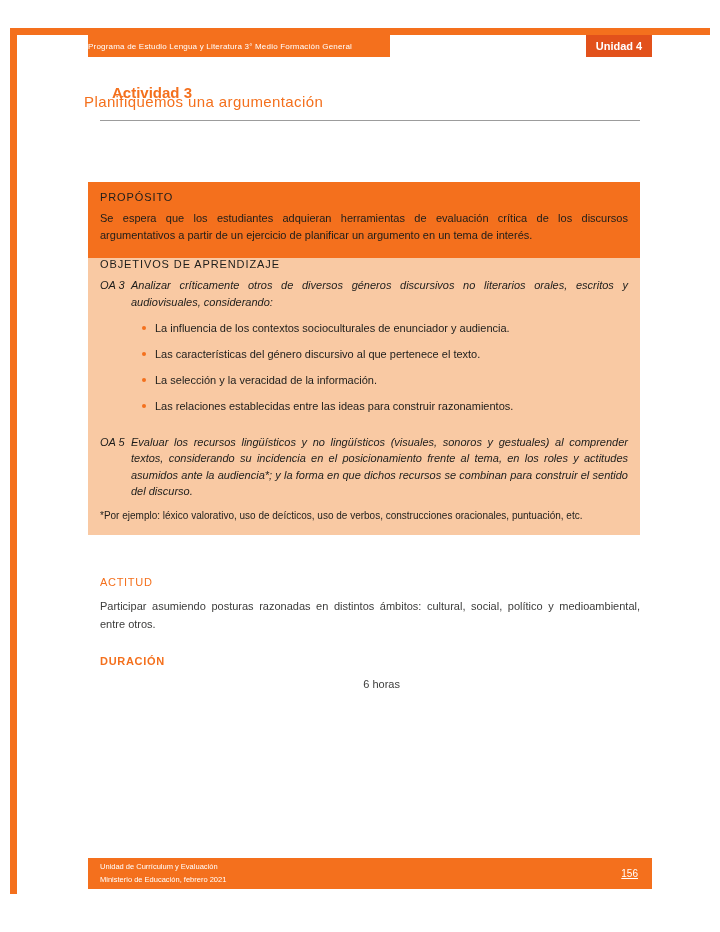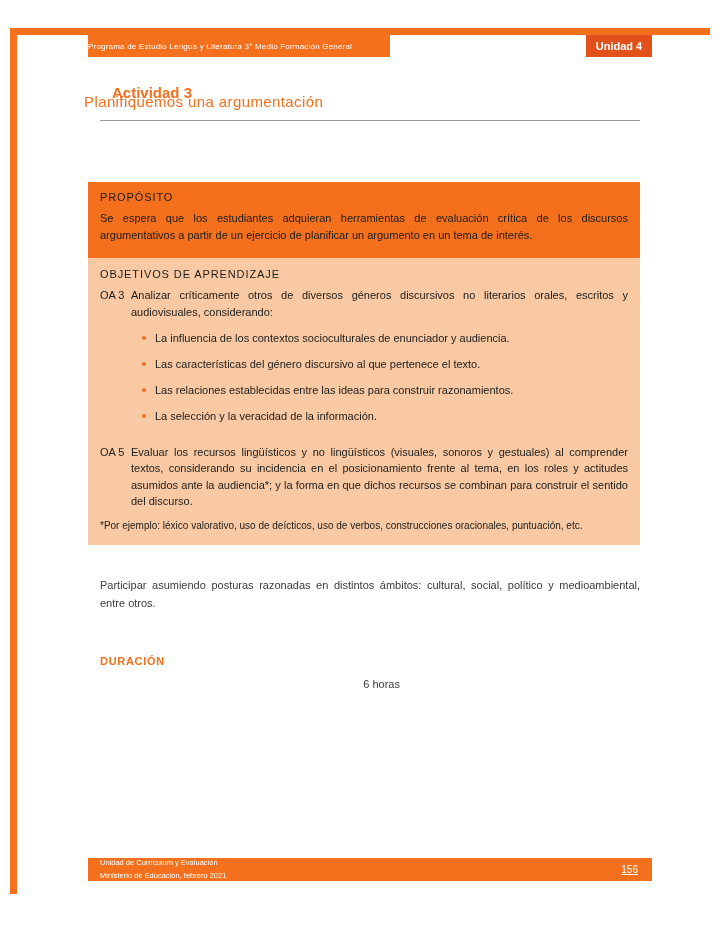--- a/index.html
+++ b/index.html
@@ -26,38 +26,38 @@
   .activity-subtitle{position:absolute;left:84px;top:93px;margin:0;font-size:15px;font-weight:normal;
     letter-spacing:0.4px;color:var(--orange);}
   .title-rule{position:absolute;left:100px;top:120px;width:540px;border:none;border-top:1px solid #9c9c9c;margin:0;}
 
   .proposito-box{position:absolute;left:88px;top:182px;width:552px;background:var(--orange);
     padding:9px 12px 22px 12px;color:var(--ink);}
   .box-heading{font-size:11px;letter-spacing:0.9px;margin:0 0 7px 0;font-weight:normal;color:var(--ink);}
   .box-body{font-size:11px;line-height:1.55;text-align:justify;margin:0;color:var(--ink);}
 
   .objetivos-box{position:absolute;left:88px;top:258px;width:552px;background:var(--peach);
-    padding:10px 12px 12px 12px;color:var(--ink);}
-  .oa-item{display:flex;margin:6px 0 0 0;}
+    padding:0 12px 12px 12px;color:var(--ink);}
+  .oa-item{display:flex;margin:6px 0 0 0;font-style:italic;}
   .oa-code{flex:none;width:31px;font-size:11px;line-height:1.5;}
   .oa-text{flex:1;font-size:11px;line-height:1.5;text-align:justify;margin:0;}
   .oa-bullets{list-style:none;margin:11px 0 0 42px;padding:0;text-align:center;}
   .oa-bullet{display:flex;align-items:flex-start;margin:0 0 10px 0;font-size:11px;line-height:1.45;}
   .dot{flex:none;width:4px;height:4px;border-radius:50%;background:var(--orange);margin:5px 9px 0 0;}
   .oa5{margin-top:19px;}
   .footnote{font-size:10px;line-height:1.4;margin:9px 0 0 0;color:var(--ink);}
 
   .actitud{position:absolute;left:100px;top:576px;width:540px;}
   .section-heading{font-size:11px;letter-spacing:0.7px;color:var(--orange);margin:0 0 9px 0;font-weight:normal;}
   .section-body{font-size:11px;line-height:1.65;text-align:justify;color:var(--body_text);margin:0;}
   .duracion{position:absolute;left:100px;top:655px;width:300px;}
   .duracion .section-heading{font-weight:bold;margin-bottom:8px;}
   .duracion .section-body{text-align:right;}
 
-  .footer-band{position:absolute;left:88px;top:858px;width:564px;height:23px;background:var(--orange);
+  .footer-band{position:absolute;left:88px;top:858px;width:564px;height:31px;background:var(--orange);
     color:#fff;display:flex;align-items:center;justify-content:space-between;padding:0 14px 0 12px;}
   .footer-left{font-size:7.5px;line-height:1.65;}
   .footer-page{font-size:10px;text-decoration:underline;}
 </style>
 </head>
 <body>
 
 <div class="page">
 
   <div class="strip-top"></div>
@@ -91,37 +91,38 @@
       <li class="oa-bullet">
         <span class="dot"></span>
         <span>La influencia de los contextos socioculturales de enunciador y audiencia.</span>
       </li>
       <li class="oa-bullet">
         <span class="dot"></span>
         <span>Las características del género discursivo al que pertenece el texto.</span>
       </li>
       <li class="oa-bullet">
         <span class="dot"></span>
-        <span>Las relaciones establecidas entre las ideas para construir razonamientos.</span>
+        <span>La selección y la veracidad de la información.</span>
       </li>
       <li class="oa-bullet">
         <span class="dot"></span>
-        <span>La selección y la veracidad de la información.</span>
+        <span>Las relaciones establecidas entre las ideas para construir razonamientos.</span>
       </li>
     </ul>
 
     <div class="oa-item oa5">
       <span class="oa-code">OA 5</span>
       <p class="oa-text">Evaluar los recursos lingüísticos y no lingüísticos (visuales, sonoros y gestuales) al comprender textos, considerando su incidencia en el posicionamiento frente al tema, en los roles y actitudes asumidos ante la audiencia*; y la forma en que dichos recursos se combinan para construir el sentido del discurso.</p>
     </div>
 
     <p class="footnote">*Por ejemplo: léxico valorativo, uso de deícticos, uso de verbos, construcciones oracionales, puntuación, etc.</p>
   </section>
 
   <section class="actitud">
+    <h3 class="section-heading">ACTITUD</h3>
     <p class="section-body">Participar asumiendo posturas razonadas en distintos ámbitos: cultural, social, político y medioambiental, entre otros.</p>
   </section>
 
   <section class="duracion">
     <h3 class="section-heading">DURACIÓN</h3>
     <p class="section-body">6 horas</p>
   </section>
 
   <footer class="footer-band">
     <div class="footer-left">

